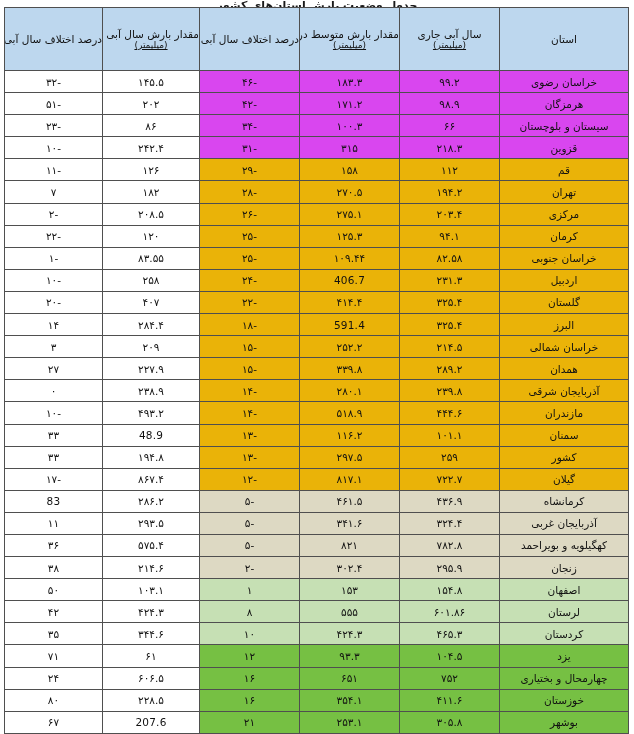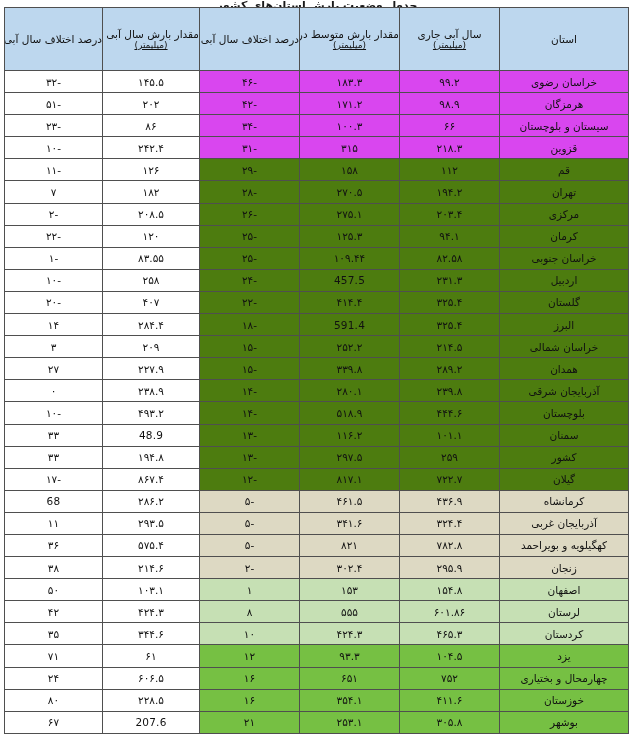--- a/index.html
+++ b/index.html
@@ -93,21 +93,21 @@
   td.num {
     font-size: 10.5px;
     letter-spacing: 0.2px;
   }
 
   
   td.plain { background: #ffffff; }
 
   
   .band-orange  { background: #d946ef; }
-  .band-yellow  { background: #4d7c0f; }
+  .band-yellow  { background: #eab308; }
   .band-tan     { background: #ddd9c3; }
   .band-lgreen  { background: #c6e0b4; }
   .band-green   { background: #76c043; }
 </style>
 </head>
 <body>
 
 <div id="sheet">
 
   <div class="title-strip">جدول وضعیت بارش استان‌های کشور</div>
@@ -211,21 +211,21 @@
           <td class="prov band-yellow">خراسان جنوبی</td>
           <td class="num band-yellow">۸۲.۵۸</td>
           <td class="num band-yellow">۱۰۹.۴۴</td>
           <td class="num band-yellow">-۲۵</td>
           <td class="num plain">۸۳.۵۵</td>
           <td class="num plain">-۱</td>
         </tr>
         <tr>
           <td class="prov band-yellow">اردبیل</td>
           <td class="num band-yellow">۲۳۱.۳</td>
-          <td class="num band-yellow">457.5</td>
+          <td class="num band-yellow">406.7</td>
           <td class="num band-yellow">-۲۴</td>
           <td class="num plain">۲۵۸</td>
           <td class="num plain">-۱۰</td>
         </tr>
         <tr>
           <td class="prov band-yellow">گلستان</td>
           <td class="num band-yellow">۳۲۵.۴</td>
           <td class="num band-yellow">۴۱۴.۴</td>
           <td class="num band-yellow">-۲۲</td>
           <td class="num plain">۴۰۷</td>
@@ -257,21 +257,21 @@
         </tr>
         <tr>
           <td class="prov band-yellow">آذربایجان شرقی</td>
           <td class="num band-yellow">۲۳۹.۸</td>
           <td class="num band-yellow">۲۸۰.۱</td>
           <td class="num band-yellow">-۱۴</td>
           <td class="num plain">۲۳۸.۹</td>
           <td class="num plain">۰</td>
         </tr>
         <tr>
-          <td class="prov band-yellow">بلوچستان</td>
+          <td class="prov band-yellow">مازندران</td>
           <td class="num band-yellow">۴۴۴.۶</td>
           <td class="num band-yellow">۵۱۸.۹</td>
           <td class="num band-yellow">-۱۴</td>
           <td class="num plain">۴۹۳.۲</td>
           <td class="num plain">-۱۰</td>
         </tr>
         <tr>
           <td class="prov band-yellow">سمنان</td>
           <td class="num band-yellow">۱۰۱.۱</td>
           <td class="num band-yellow">۱۱۶.۲</td>
@@ -294,21 +294,21 @@
           <td class="num band-yellow">-۱۲</td>
           <td class="num plain">۸۶۷.۴</td>
           <td class="num plain">-۱۷</td>
         </tr>
         <tr>
           <td class="prov band-tan">کرمانشاه</td>
           <td class="num band-tan">۴۳۶.۹</td>
           <td class="num band-tan">۴۶۱.۵</td>
           <td class="num band-tan">-۵</td>
           <td class="num plain">۲۸۶.۲</td>
-          <td class="num plain">68</td>
+          <td class="num plain">83</td>
         </tr>
         <tr>
           <td class="prov band-tan">آذربایجان غربی</td>
           <td class="num band-tan">۳۲۴.۴</td>
           <td class="num band-tan">۳۴۱.۶</td>
           <td class="num band-tan">-۵</td>
           <td class="num plain">۲۹۳.۵</td>
           <td class="num plain">۱۱</td>
         </tr>
         <tr>

